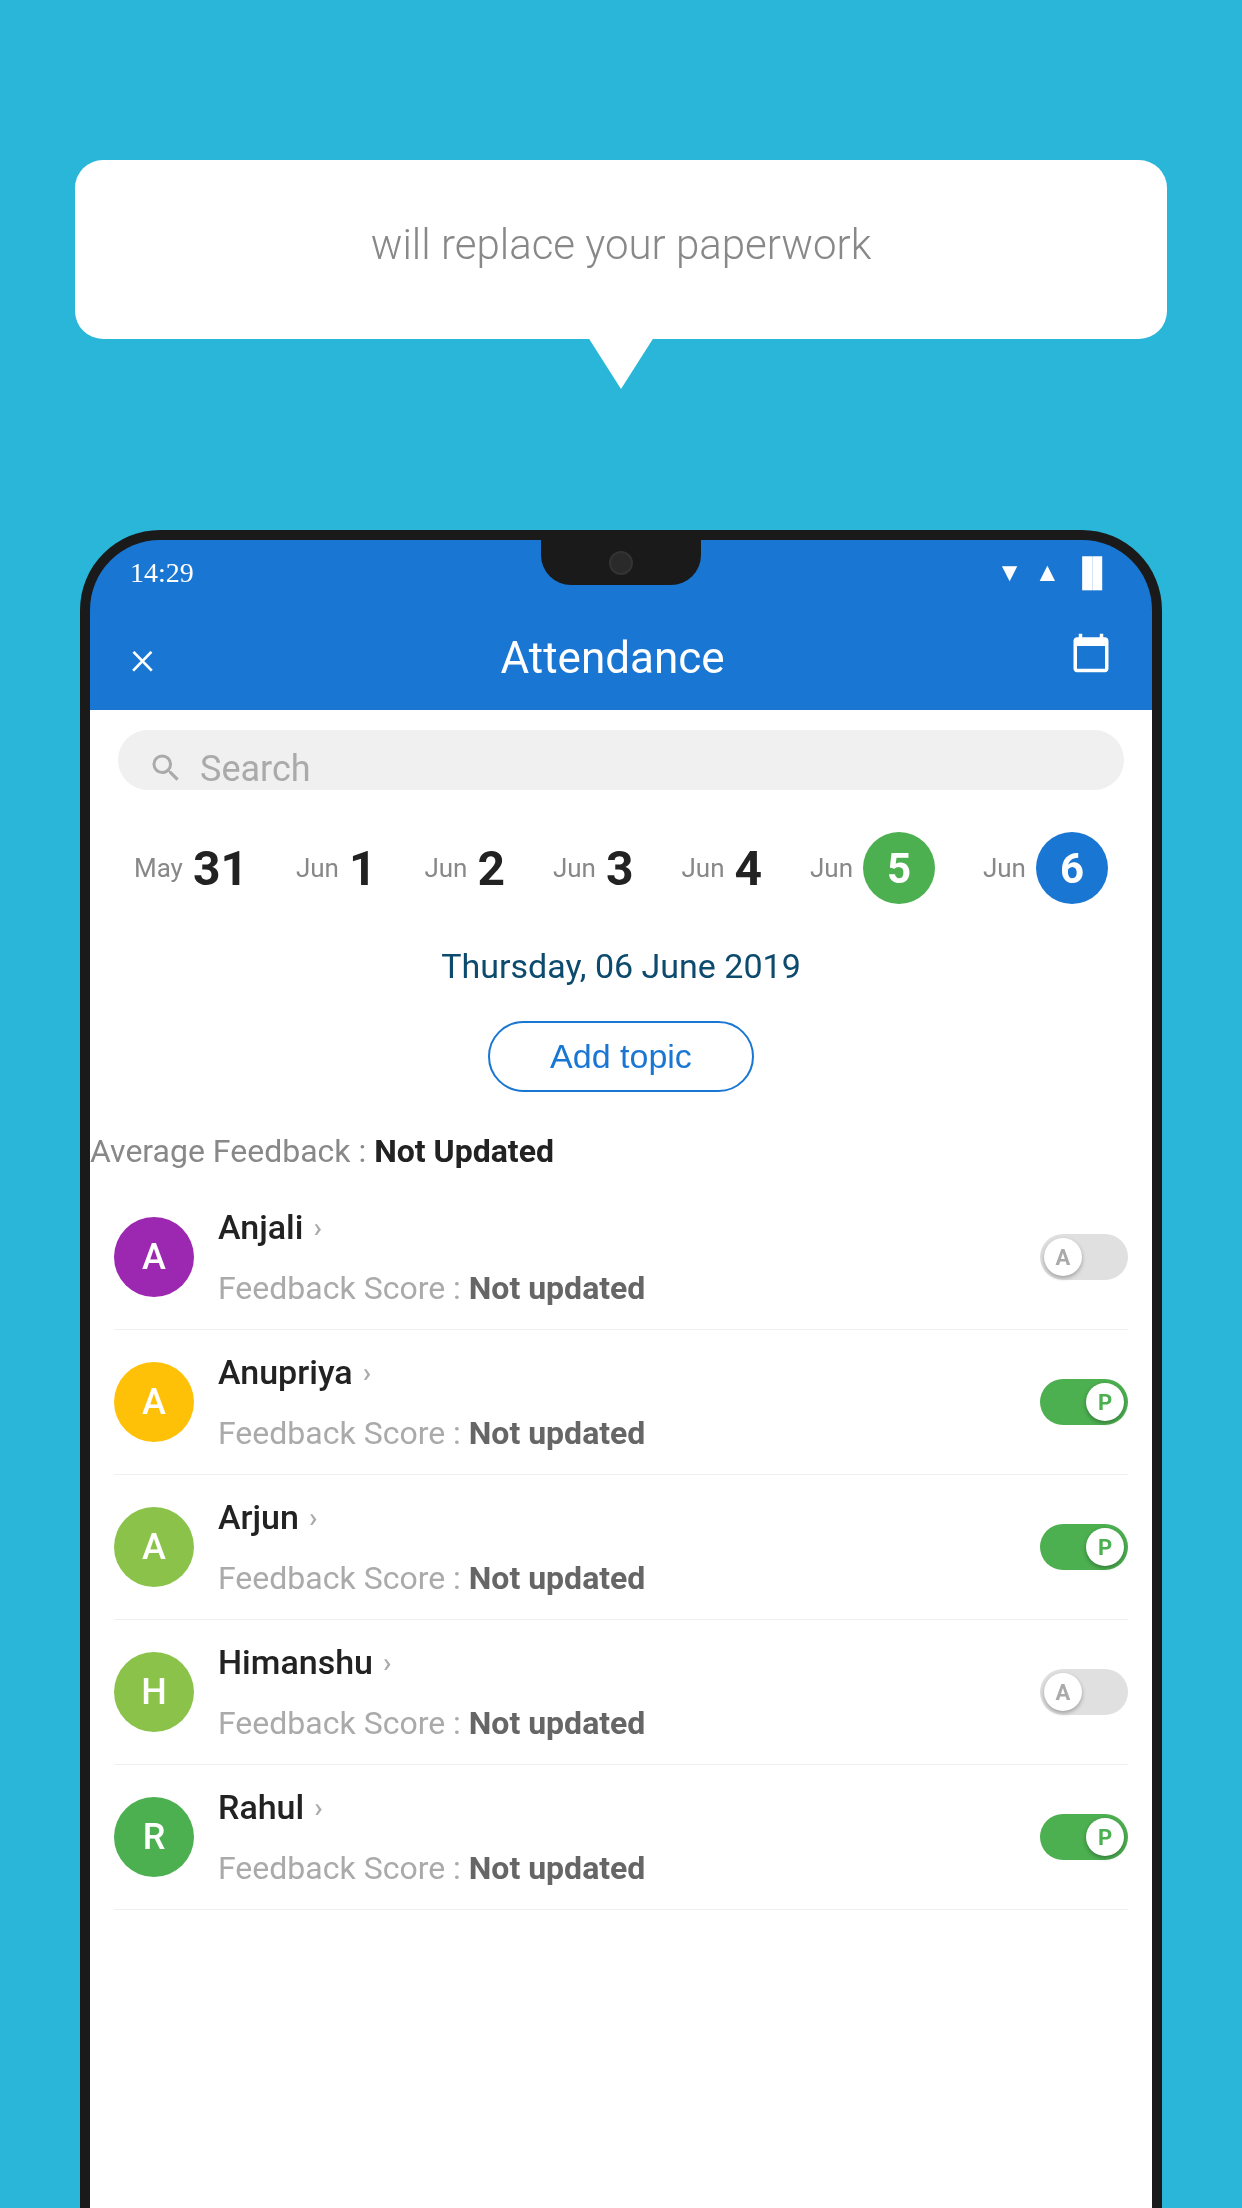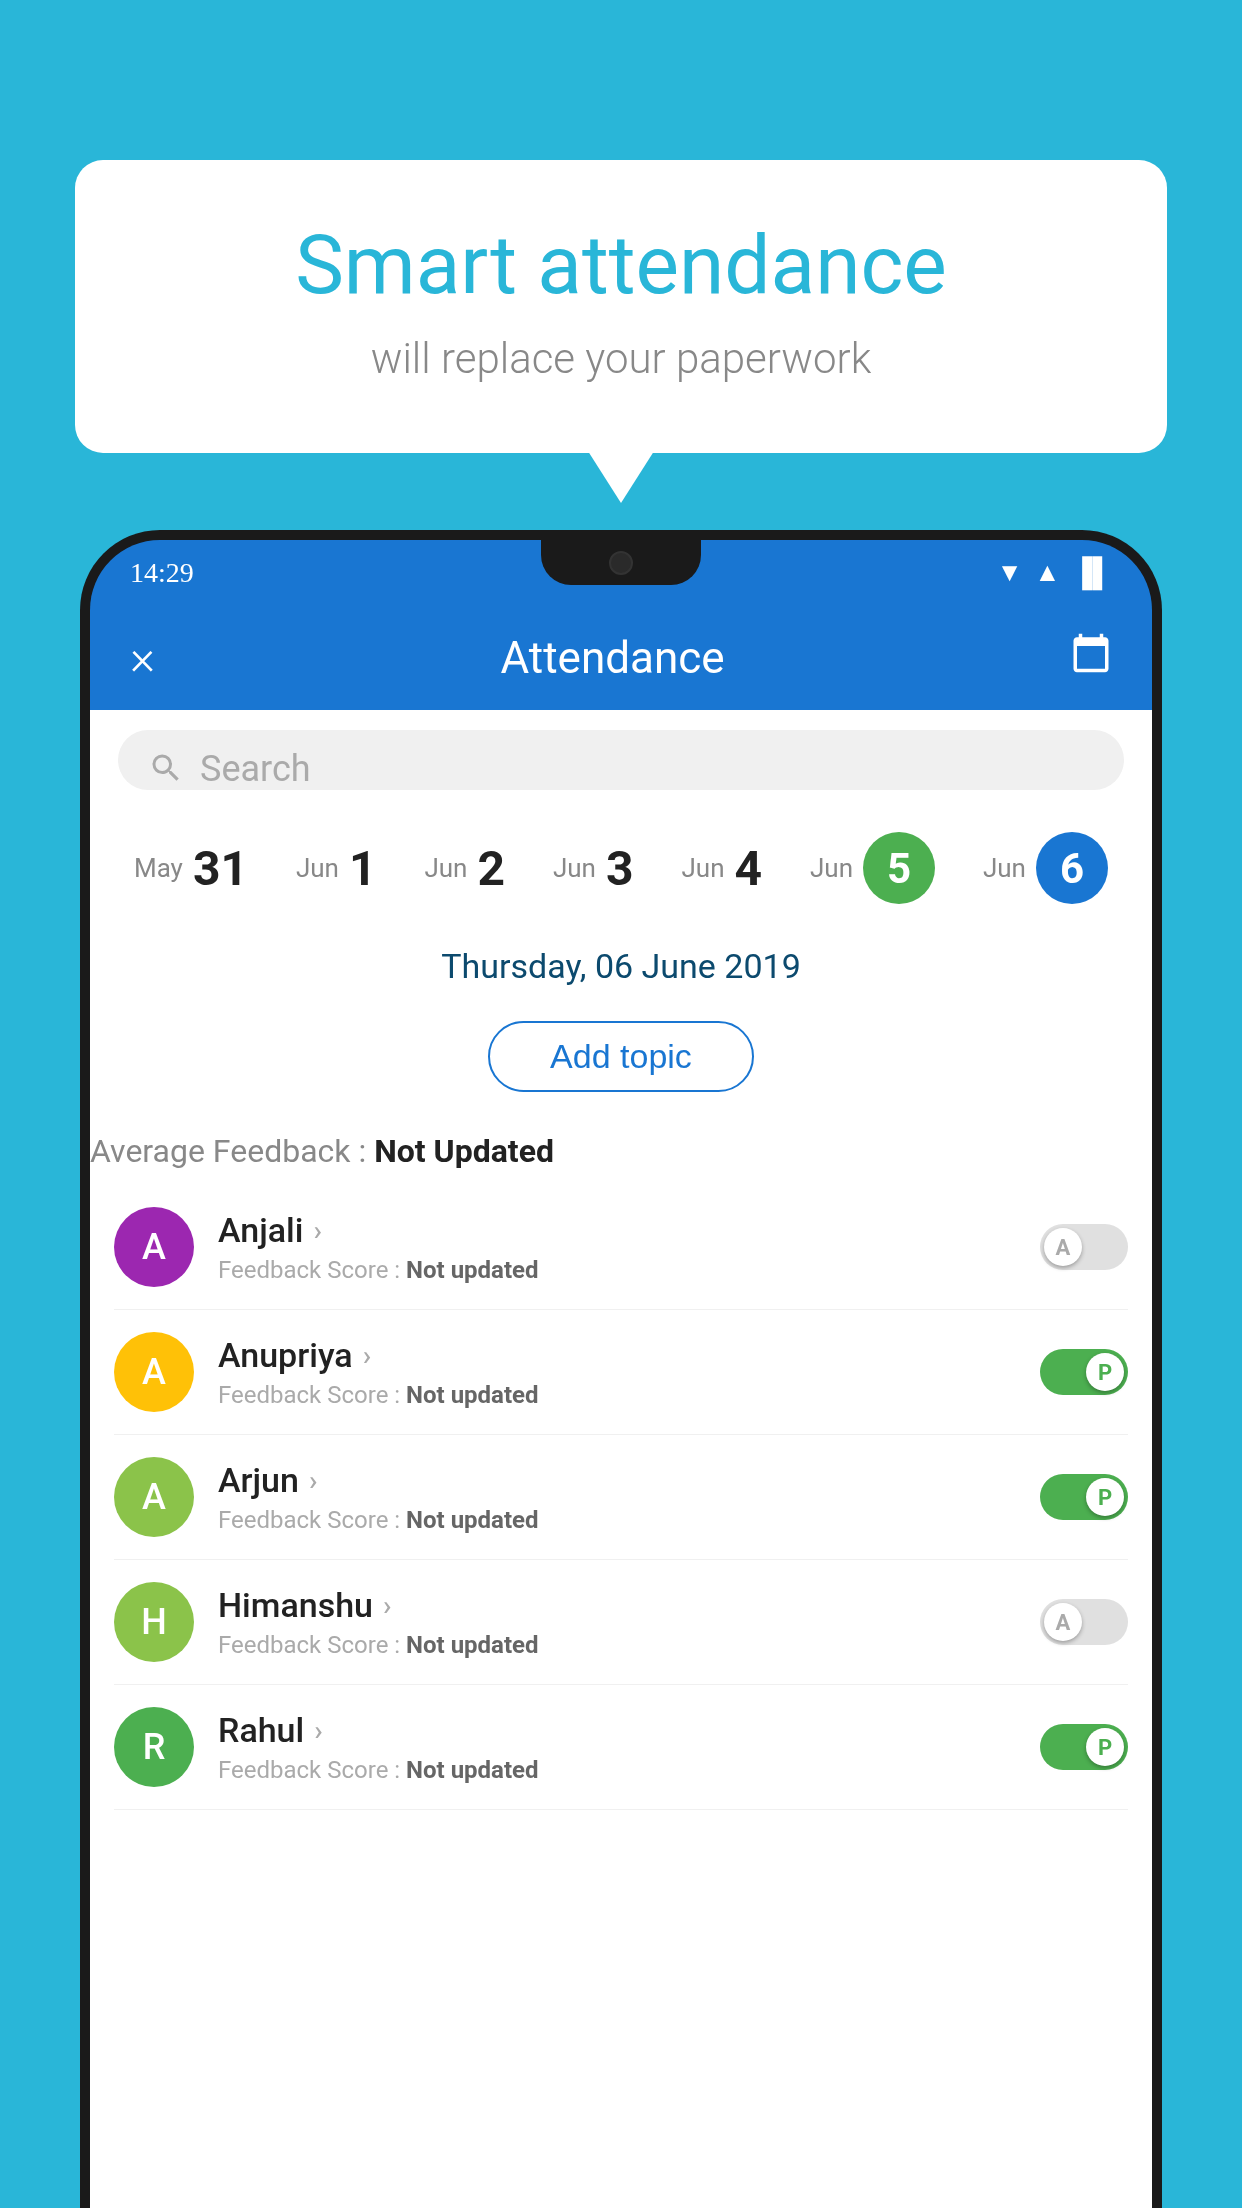--- a/index.html
+++ b/index.html
@@ -316,23 +316,23 @@
       align-items: center;
       gap: 10px;
     }
 
     .chevron {
       color: #aaa;
       font-size: 28px;
     }
 
     .student-feedback {
-      font-size: 24px;
+      font-size: 32px;
       color: #aaa;
-      margin-top: 6px;
+      margin-top: 22px;
     }
 
     .student-feedback strong {
       color: #666;
     }
 
     
     .toggle-container {
       flex-shrink: 0;
     }
@@ -380,21 +380,20 @@
       color: #4caf50;
     }
   </style>
 </head>
 <body>
 
 <div style="position:absolute;top:0;left:0;width:100%;height:100%;background:#29b6d8;"></div>
 
 <div class="speech-bubble-container">
   <div class="speech-bubble">
-    <div class="bubble-title">Smart attendance</div>
     <div class="bubble-subtitle">will replace your paperwork</div>
   </div>
 </div>
 
 <div class="phone-frame">
   <div class="phone-inner">
 
     <div class="notch">
       <div class="camera"></div>
     </div>

